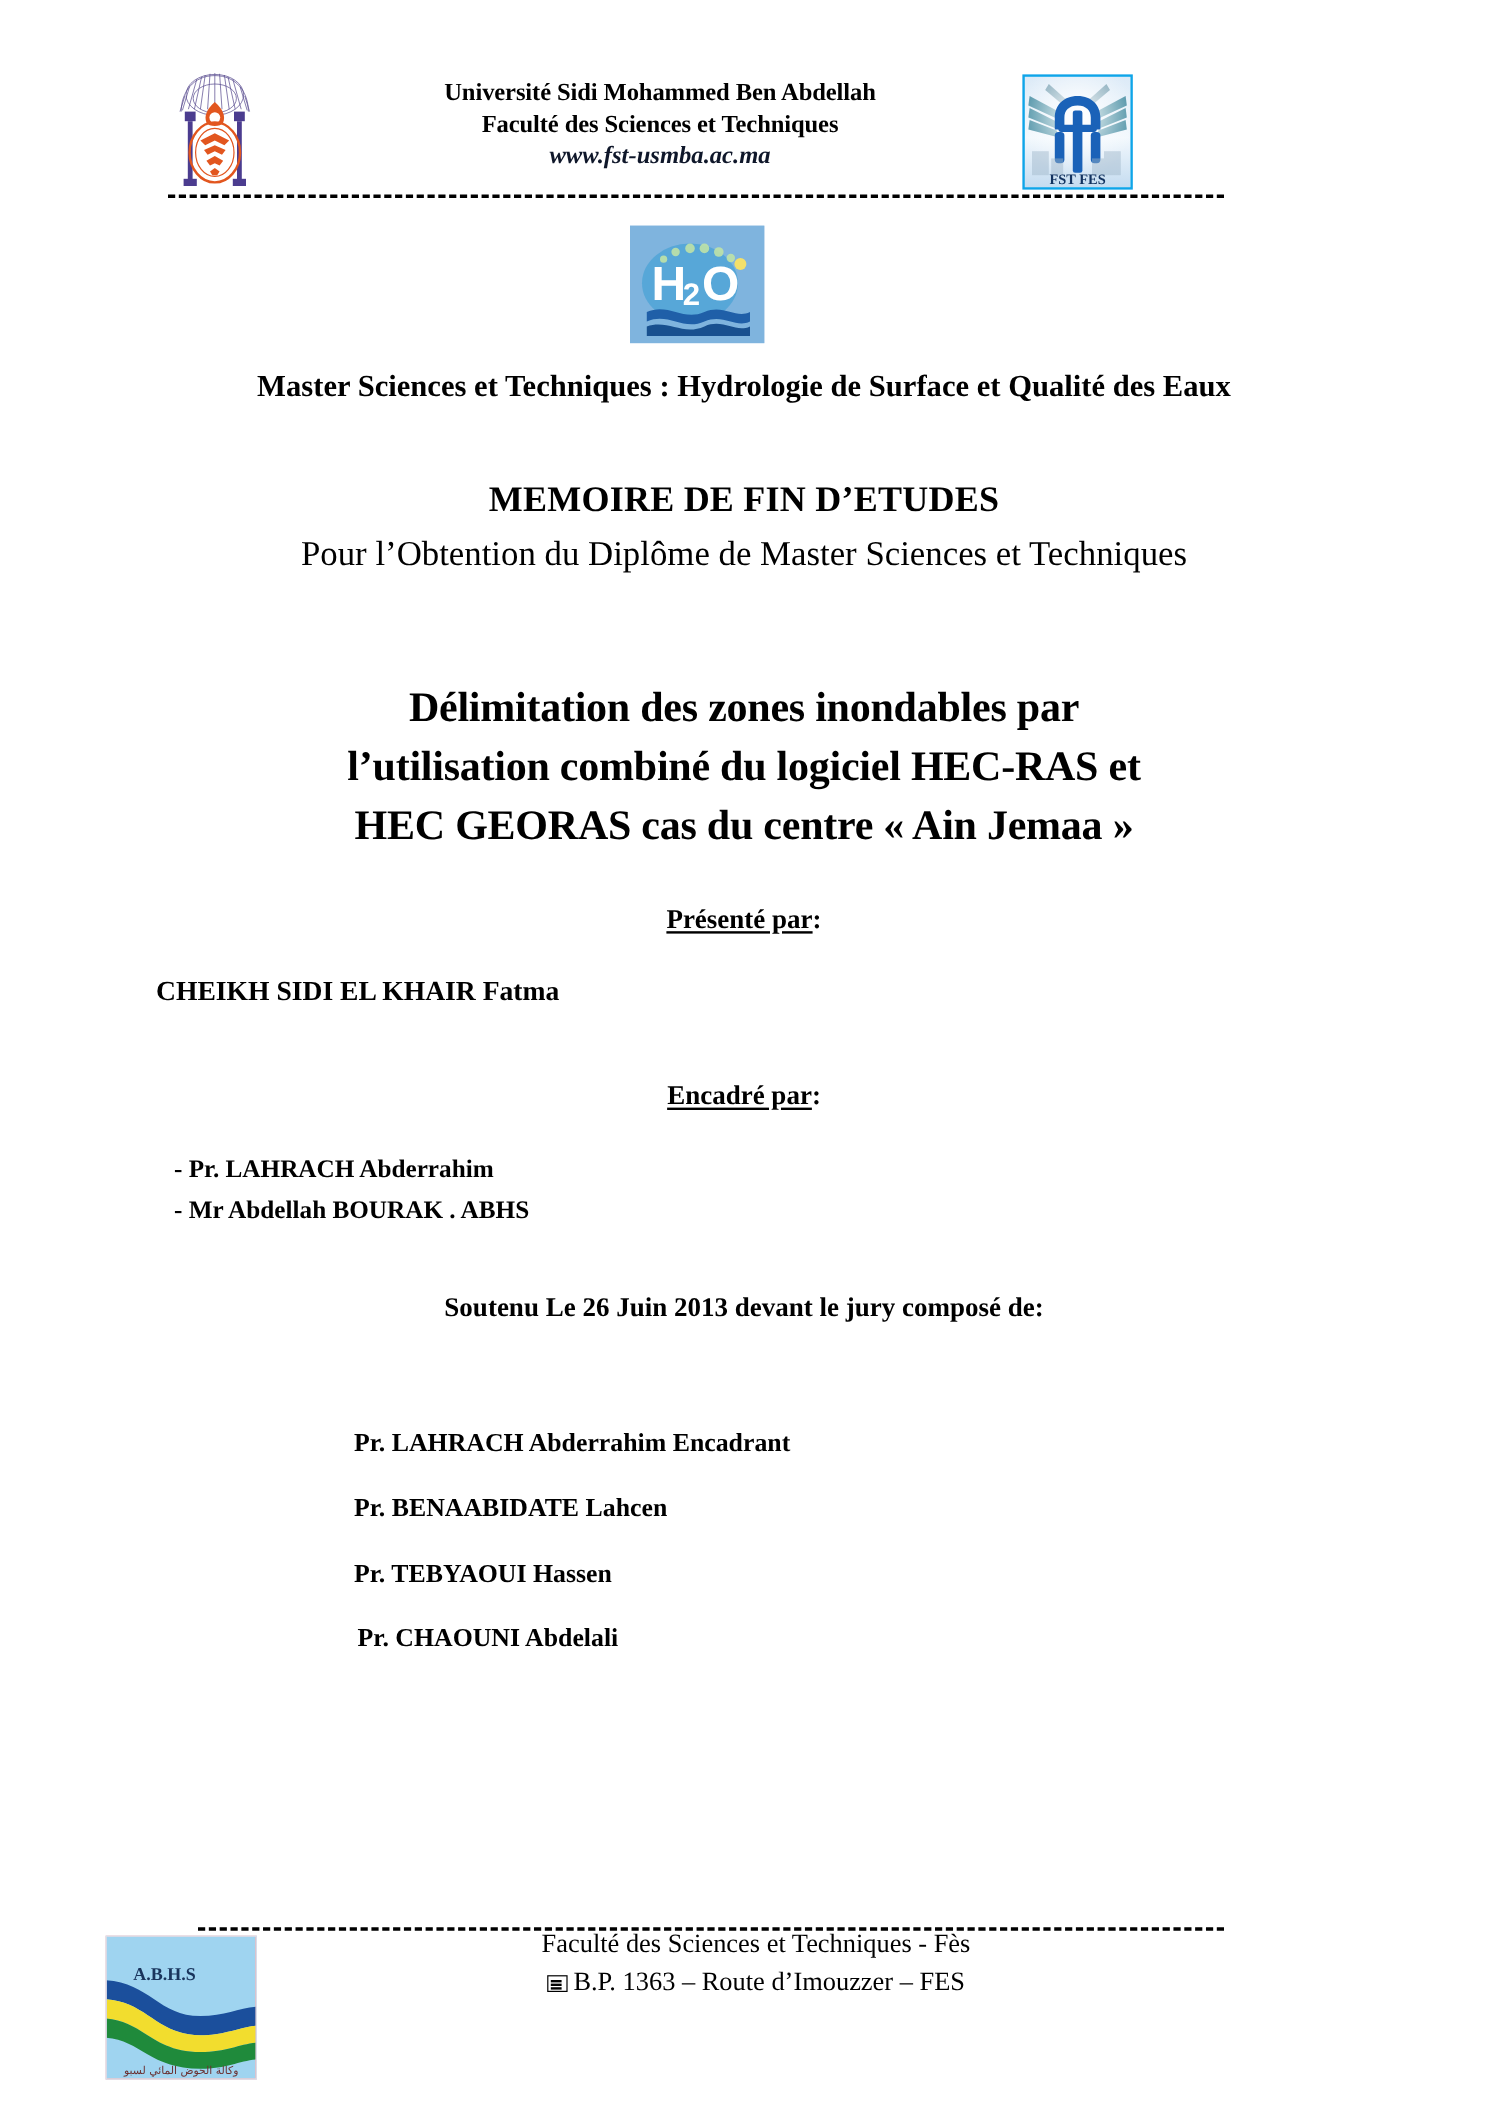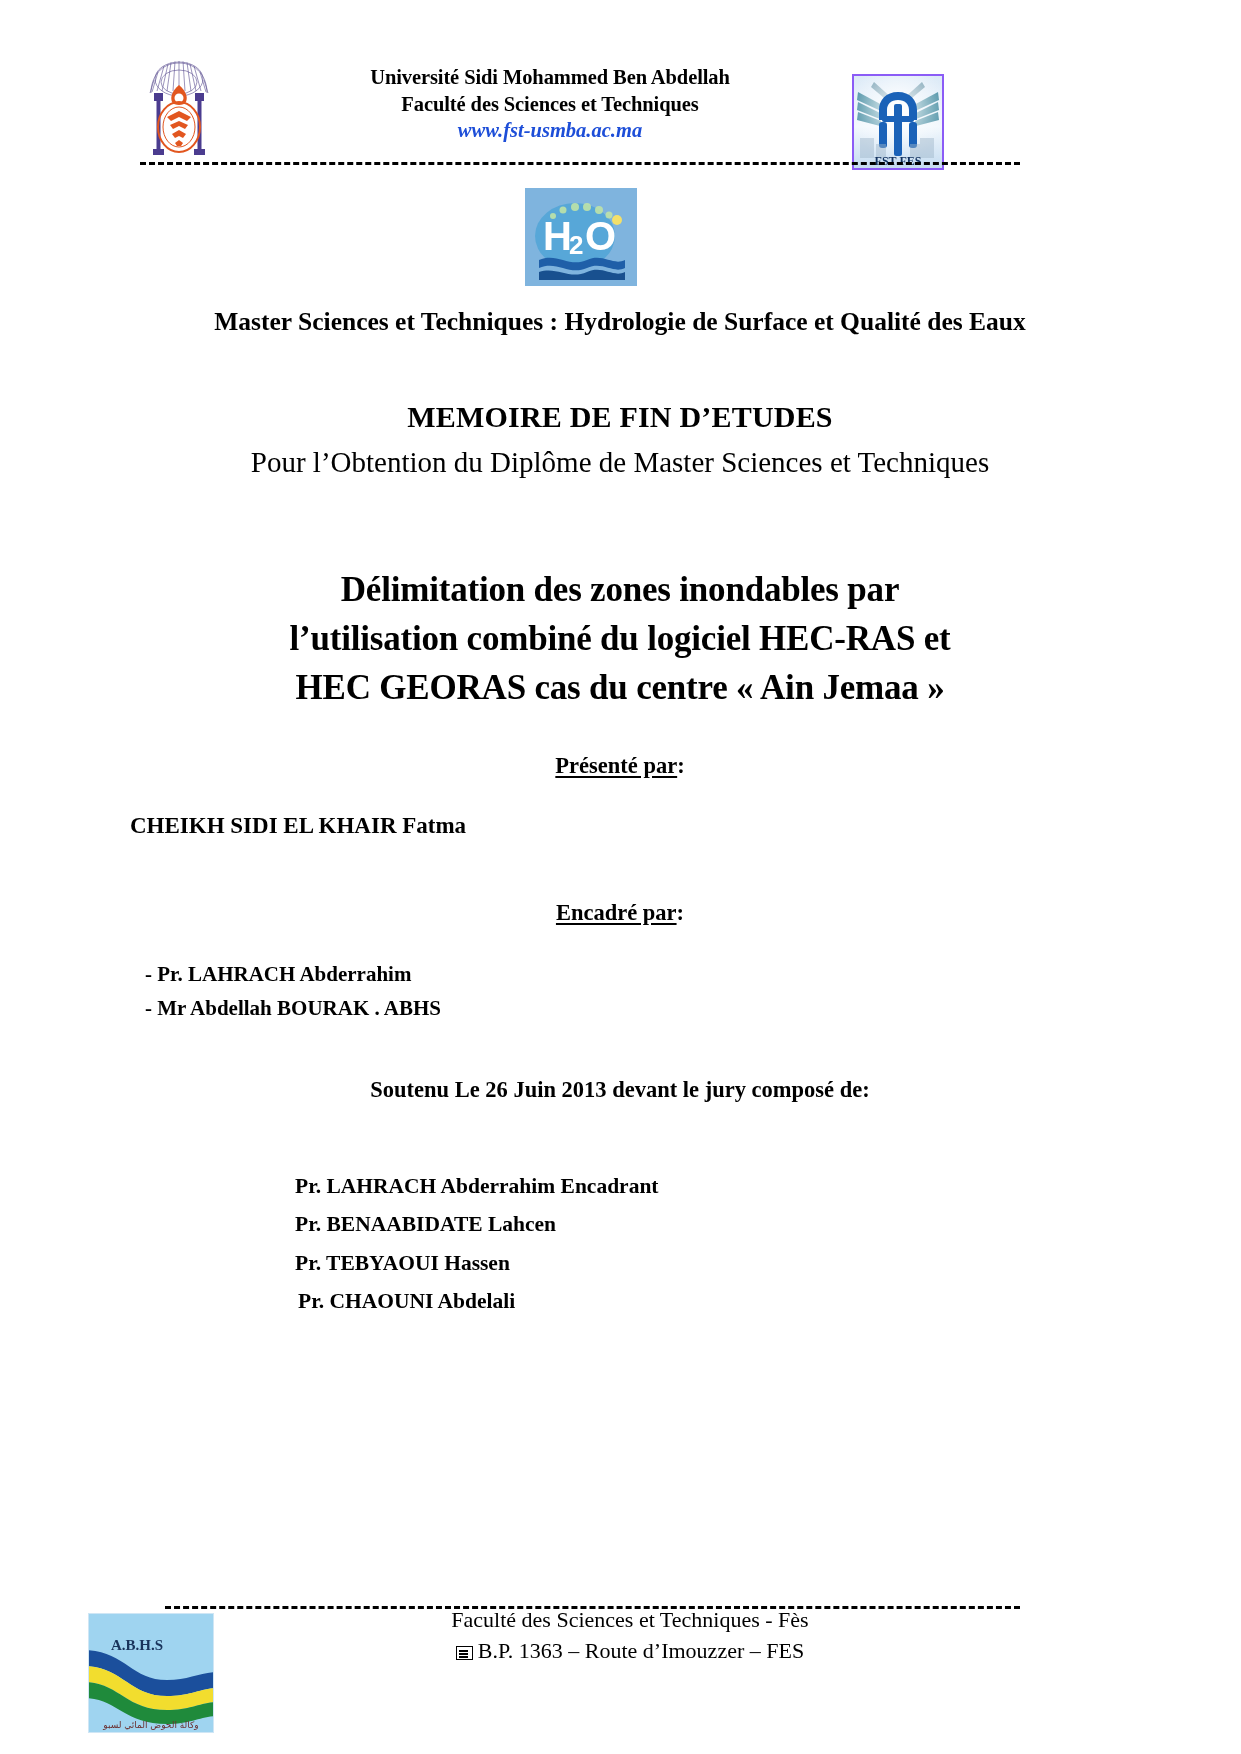--- a/index.html
+++ b/index.html
@@ -42,40 +42,40 @@
   .header-line {
     font-weight: bold;
     font-size: 20.5px;
     letter-spacing: -0.1px;
     white-space: nowrap;
   }
   .header-url {
     font-weight: bold;
     font-style: italic;
     font-size: 20.5px;
-    color: #1d4ed8;
+    color: #0f172a;
     white-space: nowrap;
   }
 
   
   .logo-usmba {
     position: absolute;
     left: 141px;
     top: 55px;
     width: 76px;
     height: 104px;
   }
   
   .logo-fstfes {
     position: absolute;
     left: 852px;
-    top: 74px;
+    top: 62px;
     width: 88px;
     height: 92px;
-    border: 2px solid #8b5cf6;
+    border: 2px solid #0ea5e9;
     background: #eef4fb;
     overflow: hidden;
   }
 
   
   .rule-top {
     position: absolute;
     left: 140px;
     top: 162px;
     width: 880px;
@@ -201,21 +201,21 @@
 
   .jury {
     position: absolute;
     left: 295px;
     top: 1167px;
     width: 700px;
     font-weight: bold;
     font-size: 21.5px;
     line-height: 1.78;
   }
-  .jury div { white-space: nowrap; }
+  .jury div { white-space: nowrap; margin-top: 16px; }
   .jury div:last-child { padding-left: 3px; }
 
   
   .logo-abhs {
     position: absolute;
     left: 88px;
     top: 1613px;
     width: 124px;
     height: 118px;
     background: #fca5a5;

